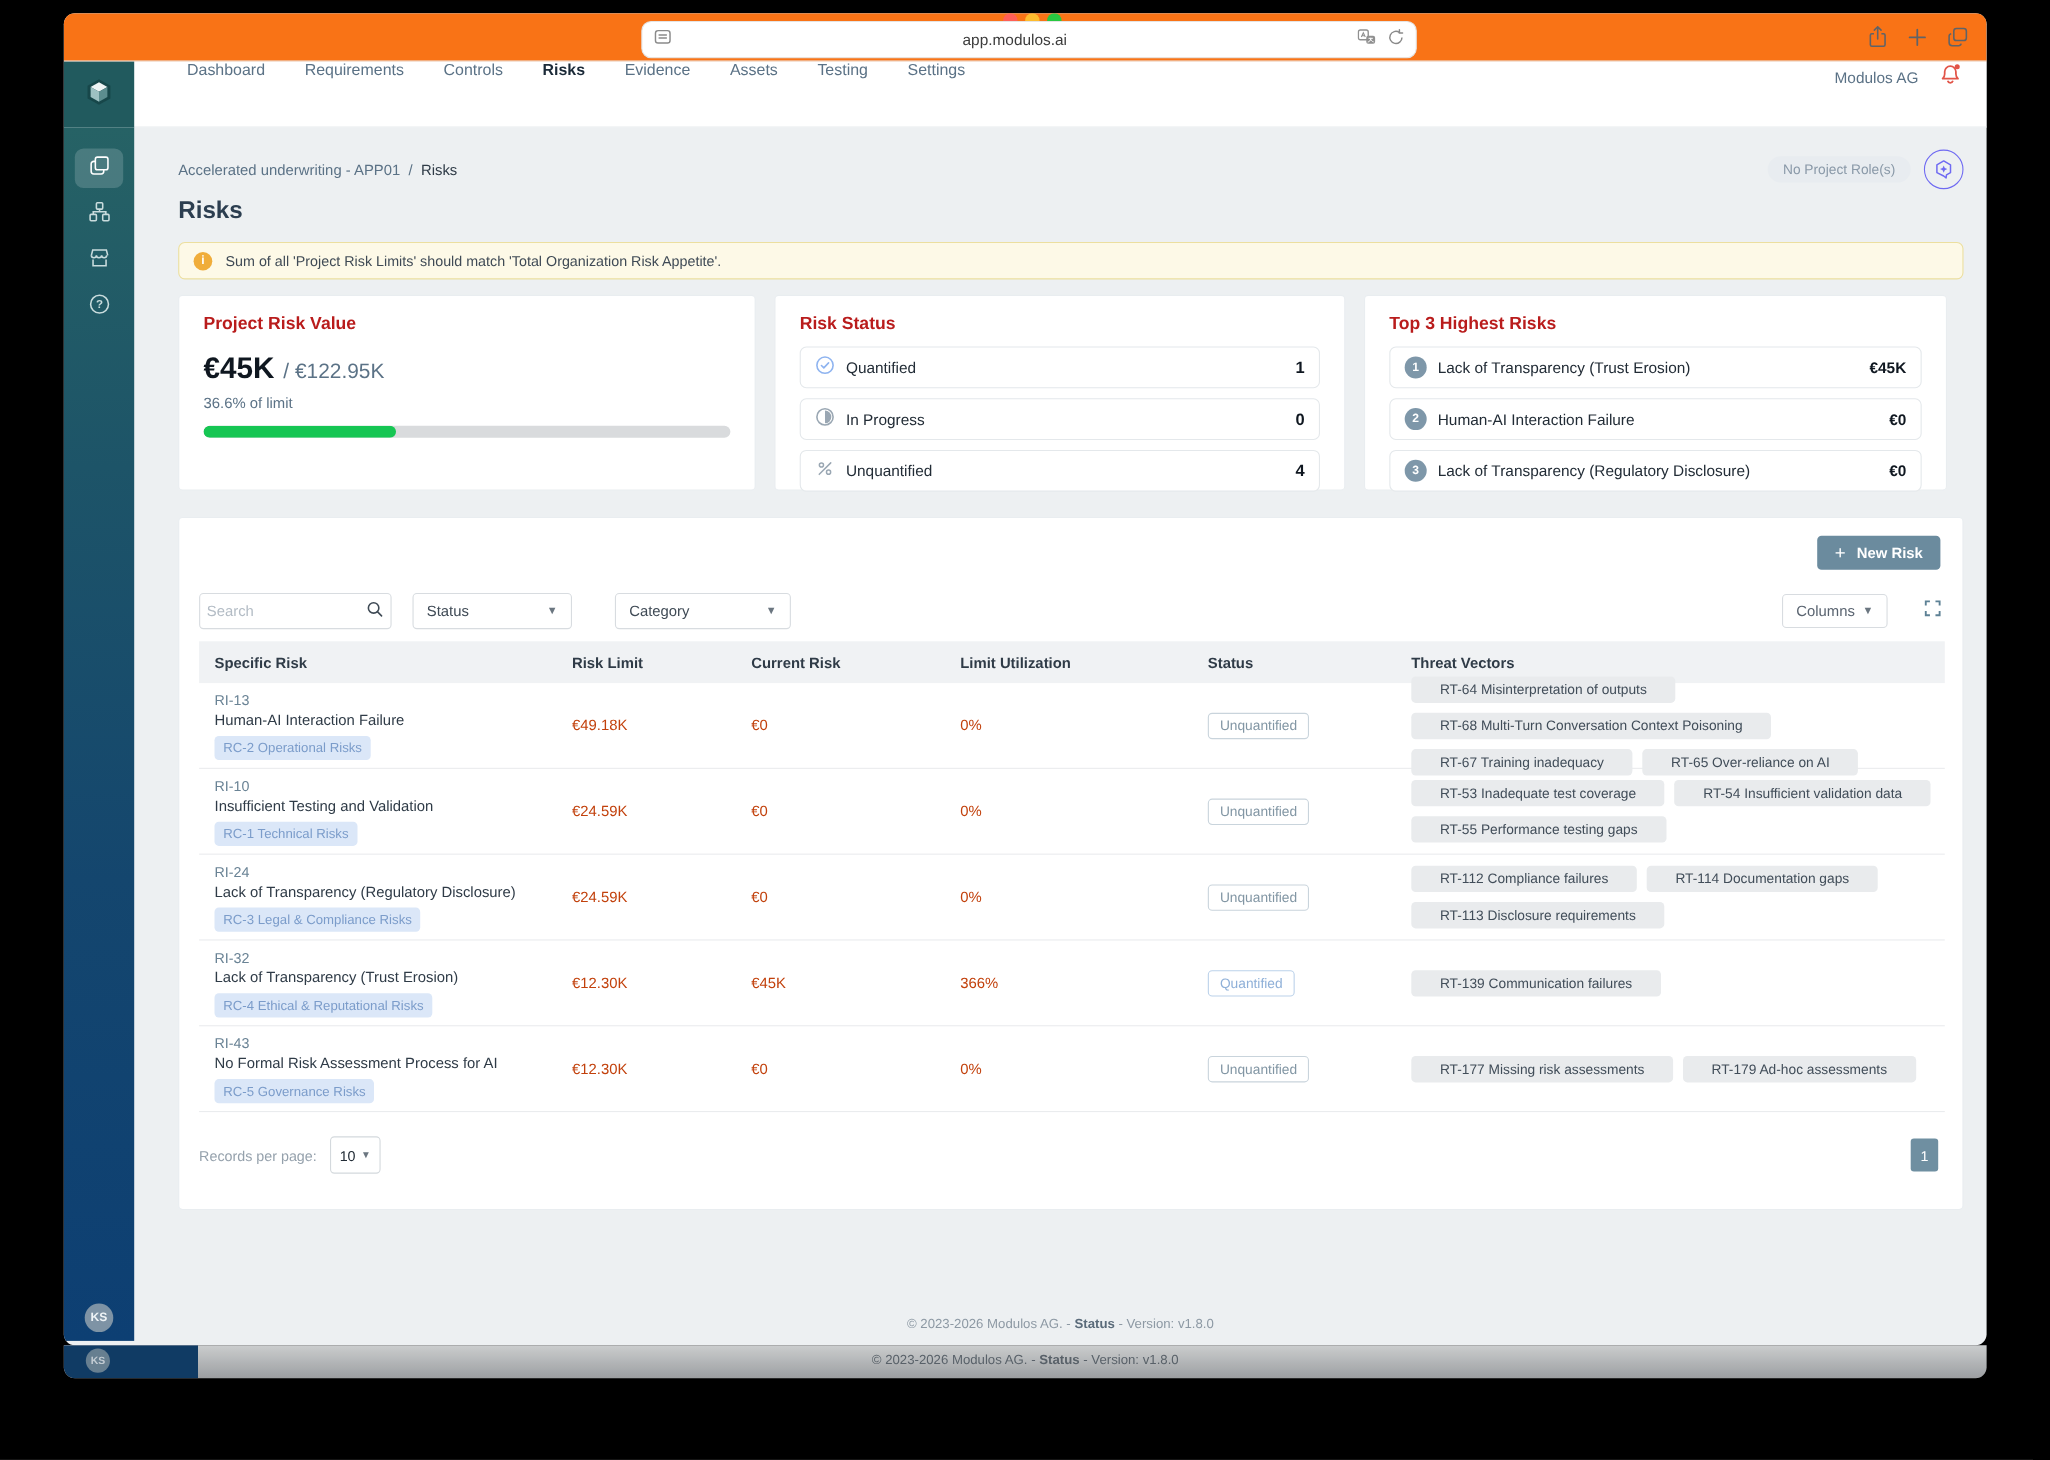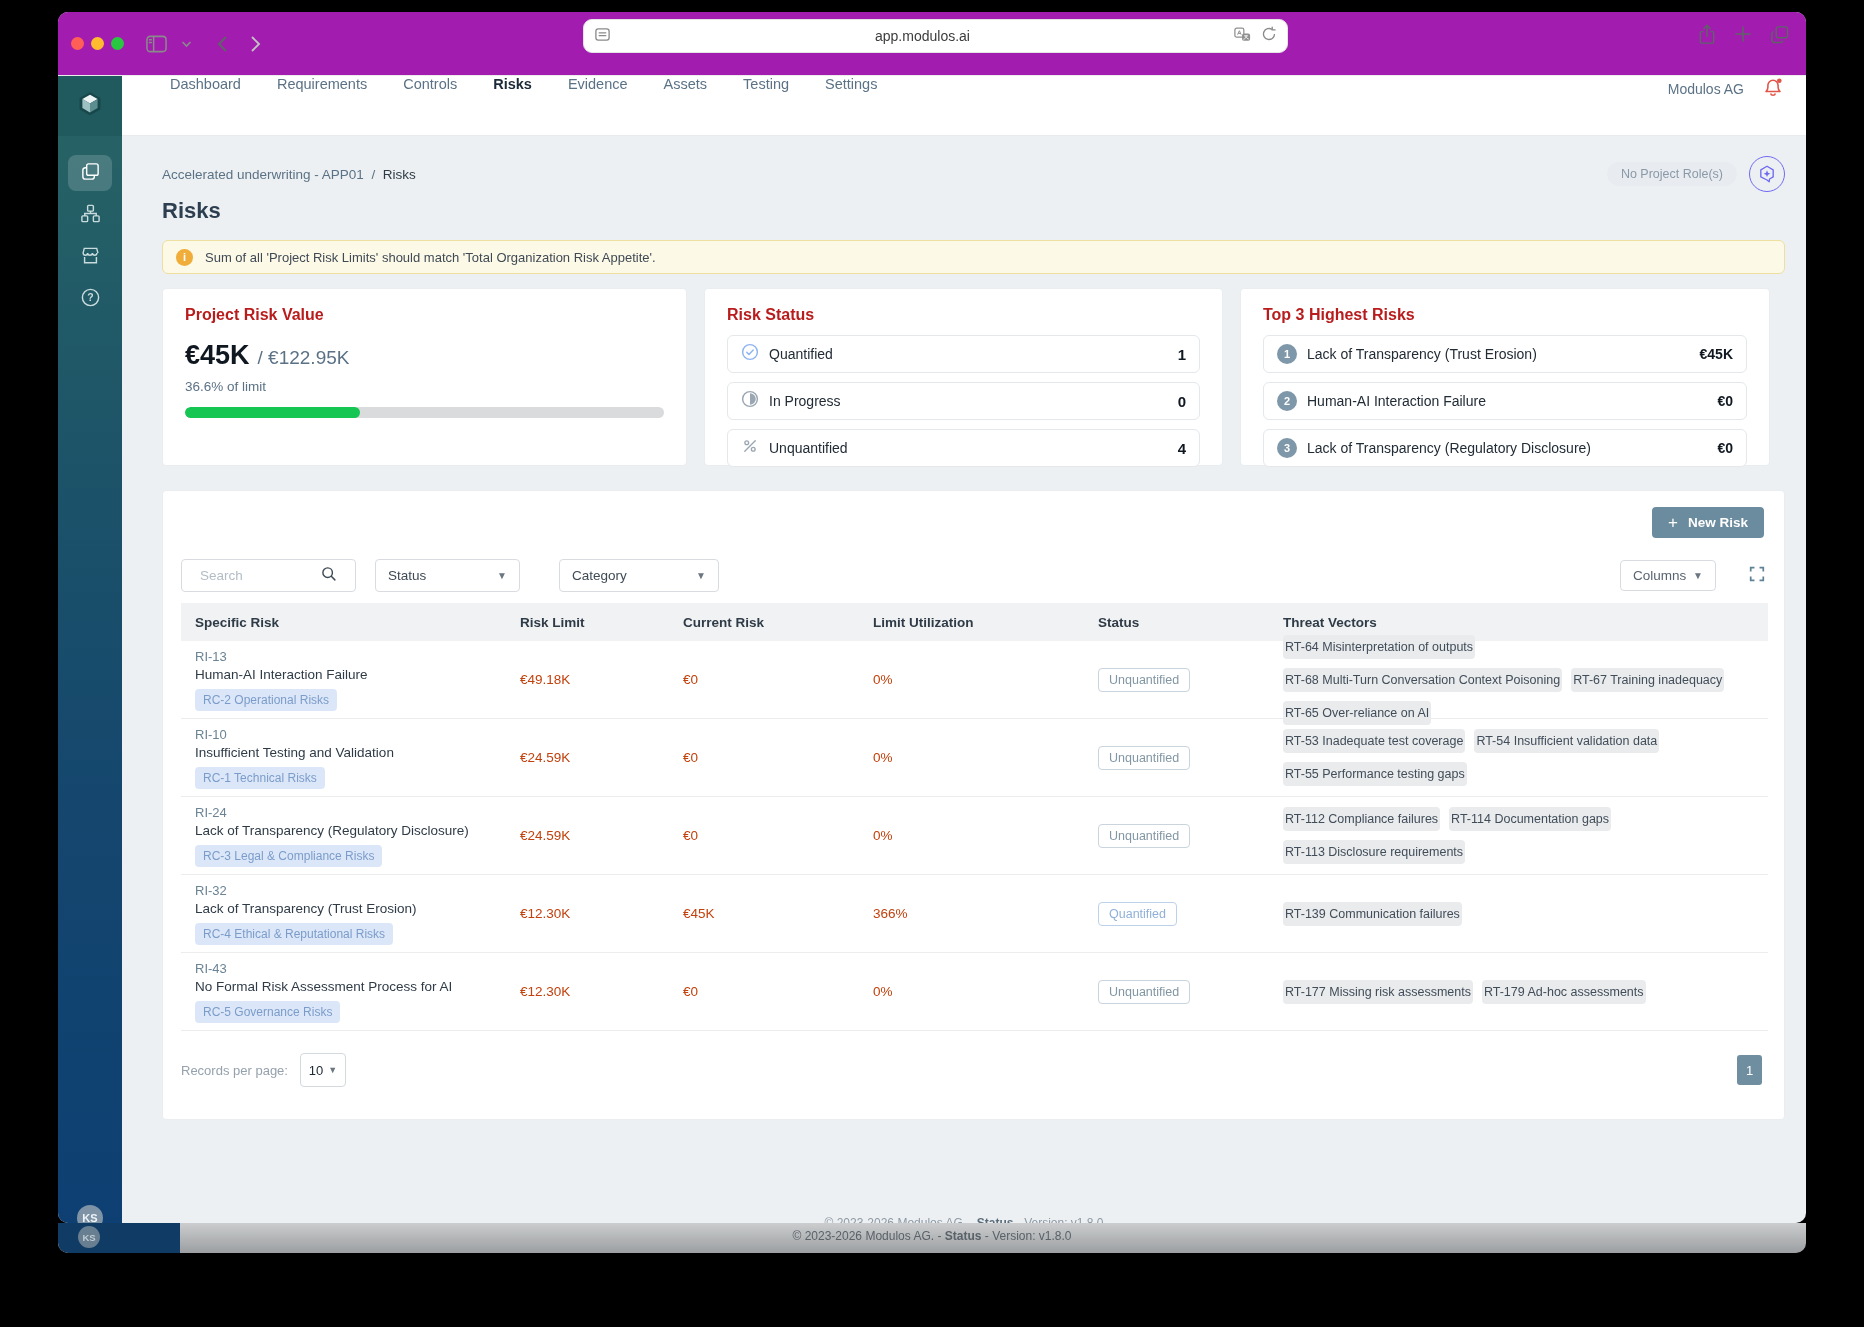--- a/index.html
+++ b/index.html
@@ -2,22 +2,22 @@
 <html><head>
 <meta charset="utf-8">
 <style>
   * { margin:0; padding:0; box-sizing:border-box; }
   html,body { width:1864px; height:1327px; background:#000; overflow:hidden;
     font-family:"Liberation Sans","DejaVu Sans",sans-serif; }
   .window { position:absolute; left:58px; top:12px; width:1748px; height:1211px;
     background:#edf0f2; border-radius:10px; overflow:hidden; }
 
   
-  .titlebar { position:relative; height:64px; background:#a21caf; border-bottom:1px solid #ececec;
-    display:flex; align-items:center; }
+  .titlebar { position:relative; height:44px; background:#f97316; border-bottom:1px solid #ececec;
+    display:flex; align-items:center;flex-direction:column; }
   .lights { display:flex; gap:7px; padding-left:13px; }
   .light { width:13px; height:13px; border-radius:50%; }
   .light.red{background:#ff5f57}.light.yellow{background:#febc2e}.light.green{background:#28c840}
   .tb-icons { display:flex; align-items:center; margin-left:22px; gap:14px; }
   .tb-icons svg { display:block; }
   .addressbar { position:absolute; left:525px; top:7px; width:705px; height:34px; background:#fff;
     border:1px solid #e4e4e4; border-radius:9px; display:flex; align-items:center; padding:0 10px; }
   .ab-url { flex:1; text-align:center; font-size:14px; color:#3c3c3c; }
   .ab-right { display:flex; align-items:center; gap:10px; }
   .tb-right { position:absolute; right:16px; top:0; height:48px; display:flex; align-items:center; gap:18px; }
@@ -82,21 +82,21 @@
 
   
   .tablecard { position:relative; margin:24px 21px 0 40px; width:1623px; height:630px;
     background:#fff; border:1px solid #e9edf0; border-radius:4px; }
   .newrisk-btn { position:absolute; top:16px; right:20px; height:31px; padding:0 16px; background:#6b8b9e;
     border:none; border-radius:4px; color:#fff; font-size:13.5px; font-weight:600; display:flex;
     align-items:center; gap:10px; cursor:pointer; font-family:inherit; }
   .newrisk-plus { font-size:17px; font-weight:400; line-height:1; }
   .filters { position:absolute; top:68px; left:18px; right:18px; display:flex; align-items:center; }
   .search-box { width:175px; height:33px; border:1px solid #d8dce0; border-radius:4px; display:flex;
-    align-items:center; padding:0 18px; margin-right:19px; }
+    align-items:center; padding:0 6px; margin-right:19px; }
   .search-box input { border:none; outline:none; flex:1; width:100px; font-size:13.5px; color:#3f4a55; font-family:inherit; }
   .search-box input::placeholder { color:#b3bcc5; }
   .selectbox { height:33px; border:1px solid #d8dce0; border-radius:4px; display:flex; align-items:center;
     padding:0 12px; font-size:13.5px; color:#3f4a55; cursor:pointer; background:#fff; }
   .selectbox .caret { margin-left:auto; color:#6b7680; font-size:10px; }
   .sb-status { width:145px; margin-right:39px; }
   .sb-category { width:160px; }
   .filters-right { margin-left:auto; display:flex; align-items:center; gap:32px; }
   .sb-columns { width:96px; height:31px; color:#5a6470; }
 
@@ -109,21 +109,21 @@
   .trow { display:flex; align-items:center; height:78px; border-bottom:1px solid #eaecee; cursor:pointer; }
   .c-id { font-size:13px; color:#6a8395; }
   .c-name { margin-top:3px; font-size:13.5px; color:#2f3b47; }
   .rc-badge { display:inline-block; margin-top:7px; background:#dbe7f8; color:#7b9cca; font-size:12px;
     padding:4px 8px; border-radius:4px; }
   .c-money { font-size:13.5px; color:#c2410c; }
   .status-pill { display:inline-block; border:1px solid #c9d4dc; color:#8296a4; font-size:12.5px;
     padding:4px 10px; border-radius:4px; background:#fff; }
   .status-pill.quantified { border-color:#bcd2ea; color:#8fb0d8; }
   .vectors { display:flex; flex-wrap:wrap; gap:9px; max-width:480px; }
-  .vector-pill { background:#e9ebed; color:#414d59; font-size:12.5px; padding:5px 2px; border-radius:4px; white-space:nowrap; }
+  .vector-pill { background:#e9ebed; color:#414d59; font-size:12.5px; padding:5px 26px; border-radius:4px; white-space:nowrap; }
 
   .pagination { position:absolute; bottom:32px; left:18px; right:22px; display:flex; align-items:center; }
   .pp-label { font-size:13px; color:#95a1ac; margin-right:12px; }
   .pp-select { width:46px; height:34px; border:1px solid #d4d9dd; border-radius:4px; display:flex;
     align-items:center; justify-content:center; gap:5px; font-size:13px; color:#222c36; cursor:pointer; }
   .pp-select .caret { color:#6b7680; font-size:9px; }
   .page-btn { margin-left:auto; width:25px; height:30px; background:#6f8fa1; border:none; border-radius:3px;
     color:#fff; font-size:13px; display:flex; align-items:center; justify-content:center; cursor:pointer; font-family:inherit; }
 
   .app-footer { margin-top:96px; text-align:center; font-size:12px; color:#8d99a4; }

